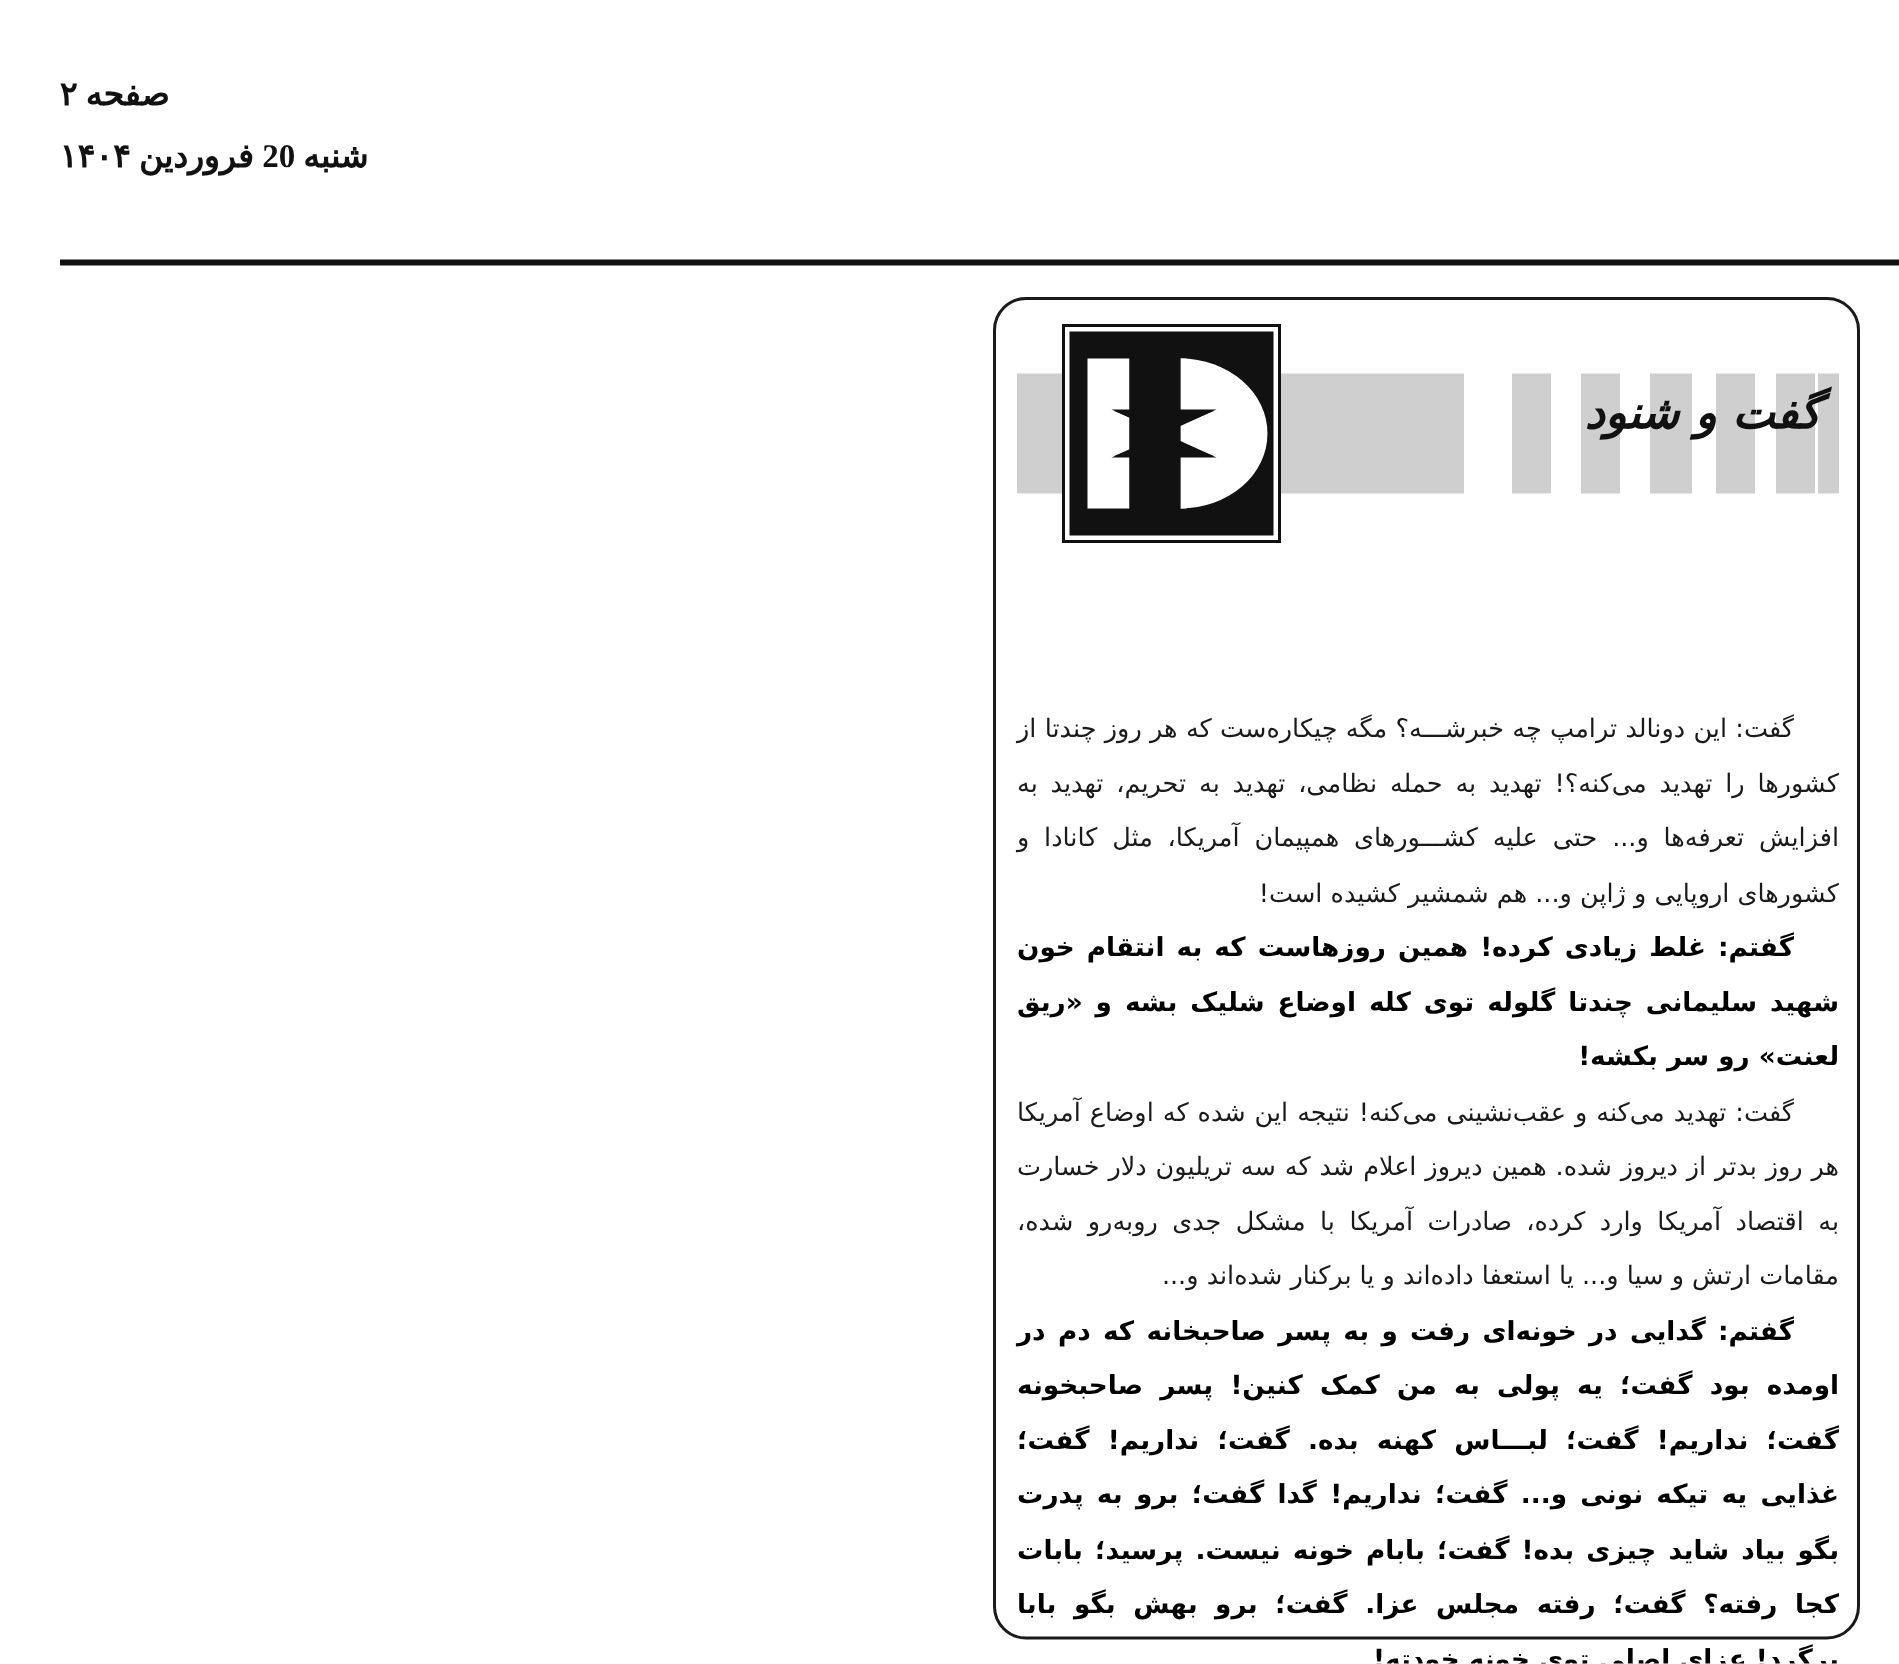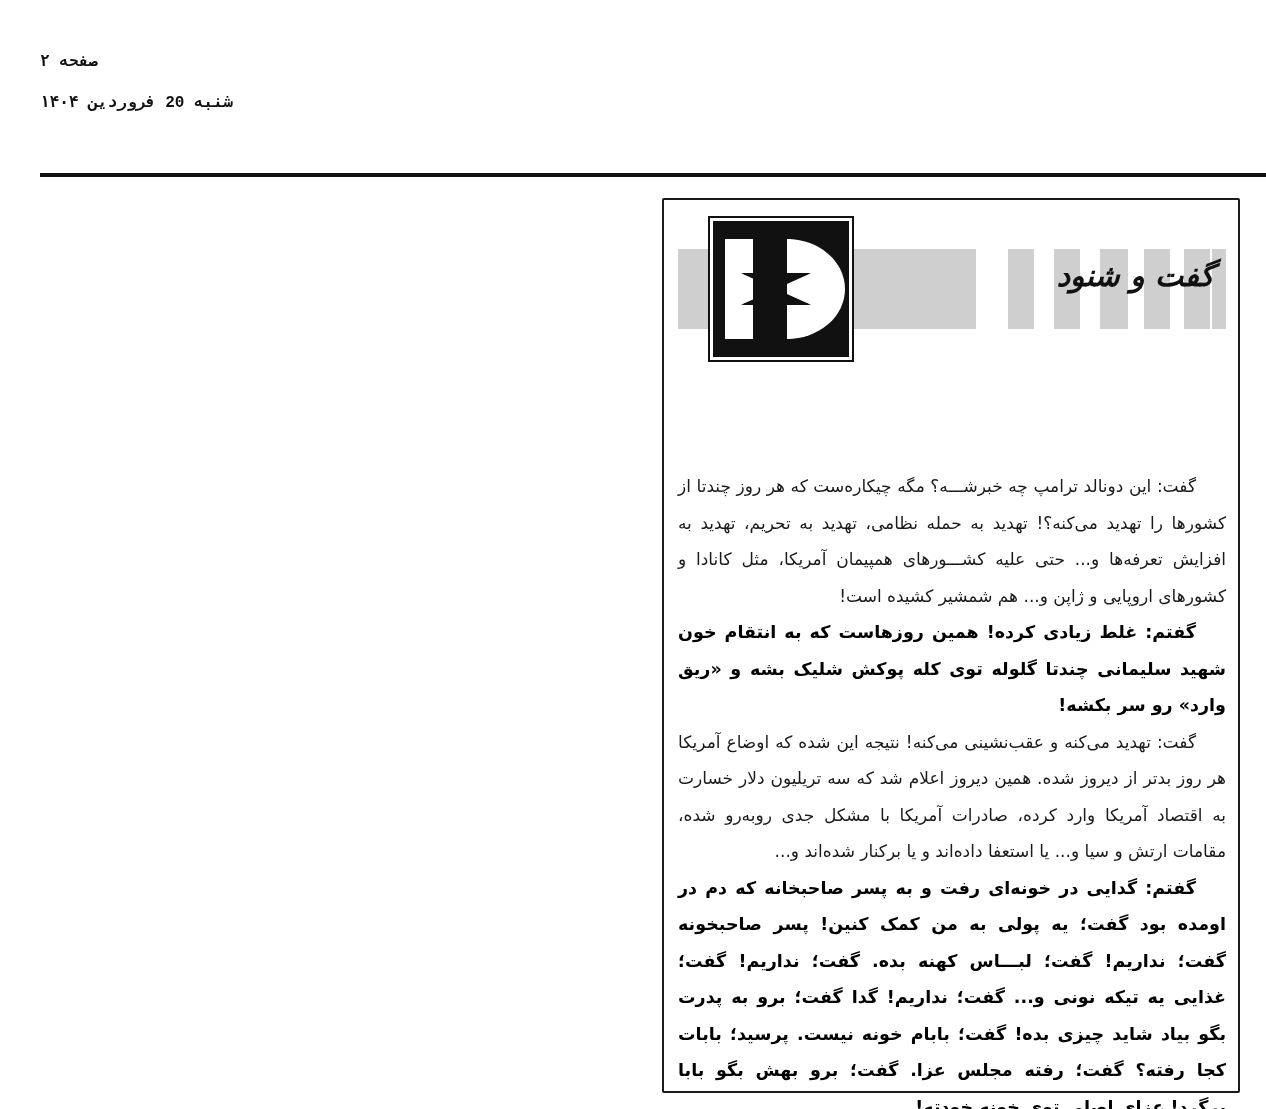--- a/index.html
+++ b/index.html
@@ -1,20 +1,20 @@
 <!DOCTYPE html>
 <html><head>
   <meta charset="utf-8">
   <style>
     html, body { margin: 0; padding: 0; background: #ffffff; }
     body { width: 1266px; height: 1109px; position: relative; overflow: hidden; font-family: "DejaVu Sans", sans-serif; color: #111; }
     .masthead { position: absolute; left: 40px; top: 42px; width: 340px; direction: rtl; text-align: left; }
-    .masthead div { font-family: Liberation Mono, monospace; font-weight: bold; font-size: 16px; line-height: 41px; white-space: nowrap; unicode-bidi: plaintext; }
+    .masthead div { font-family: Liberation Serif, serif; font-weight: bold; font-size: 22px; line-height: 41px; white-space: nowrap; unicode-bidi: plaintext; }
     .rule { position: absolute; left: 40px; top: 173px; width: 1226px; height: 4px; background: #111; }
-    .box { position: absolute; left: 662px; top: 198px; width: 578px; height: 895px; border: 2px solid #1a1a1a; border-radius: 2px; box-sizing: border-box; }
+    .box { position: absolute; left: 662px; top: 198px; width: 578px; height: 895px; border: 2px solid #1a1a1a; border-radius: 22px; box-sizing: border-box; }
     .band { position: absolute; top: 49px; height: 80px; background: #cfcfcf; }
     .logo { position: absolute; left: 44px; top: 16px; width: 146px; height: 146px; background: #fff; border: 2px solid #111; box-sizing: border-box; padding: 3px; }
     .logo-inner { width: 100%; height: 100%; background: #111; position: relative; }
     .logo svg { position: absolute; left: 0; top: 0; }
     .section-title { position: absolute; right: 24px; top: 58px; font-family: "DejaVu Sans", sans-serif; font-weight: bold; font-style: italic; font-size: 30px; direction: rtl; color: #111; }
     .headline { position: absolute; left: 0; right: 0; top: 180px; text-align: center; direction: rtl; font-family: "DejaVu Serif", serif; font-weight: bold; font-size: 46px; color: #000; }
     .body-text { position: absolute; left: 14px; right: 12px; top: 268px; direction: rtl; text-align: justify; font-size: 17px; line-height: 36.5px; color: #1a1a1a; }
     .body-text p { margin: 0; text-indent: 30px; }
     .body-text p.bold { font-weight: bold; font-size: 17.5px; line-height: 36.5px; color: #000; }
   </style>
@@ -51,17 +51,17 @@
         <polygon points="30,83 96,83 63,69" fill="#111"></polygon>
       </svg>
     </div>
   </div>
 
   <div class="section-title">گفت و شنود</div>
 
 
   <div class="body-text">
     <p>گفت: این دونالد ترامپ چه خبرشـــه؟ مگه چیکاره‌ست که هر روز چندتا از کشورها را تهدید می‌کنه؟! تهدید به حمله نظامی، تهدید به تحریم، تهدید به افزایش تعرفه‌ها و... حتی علیه کشـــورهای همپیمان آمریکا، مثل کانادا و کشورهای اروپایی و ژاپن و... هم شمشیر کشیده است!</p>
-    <p class="bold">گفتم: غلط زیادی کرده! همین روزهاست که به انتقام خون شهید سلیمانی چندتا گلوله توی کله پوکش شلیک بشه و «ریق وارد» رو سر بکشه!</p>
+    <p class="bold">گفتم: غلط زیادی کرده! همین روزهاست که به انتقام خون شهید سلیمانی چندتا گلوله توی کله اوضاع شلیک بشه و «ریق لعنت» رو سر بکشه!</p>
     <p>گفت: تهدید می‌کنه و عقب‌نشینی می‌کنه! نتیجه این شده که اوضاع آمریکا هر روز بدتر از دیروز شده. همین دیروز اعلام شد که سه تریلیون دلار خسارت به اقتصاد آمریکا وارد کرده، صادرات آمریکا با مشکل جدی روبه‌رو شده، مقامات ارتش و سیا و... یا استعفا داده‌اند و یا برکنار شده‌اند و...</p>
     <p class="bold">گفتم: گدایی در خونه‌ای رفت و به پسر صاحبخانه که دم در اومده بود گفت؛ یه پولی به من کمک کنین! پسر صاحبخونه گفت؛ نداریم! گفت؛ لبـــاس کهنه بده. گفت؛ نداریم! گفت؛ غذایی یه تیکه نونی و... گفت؛ نداریم! گدا گفت؛ برو به پدرت بگو بیاد شاید چیزی بده! گفت؛ بابام خونه نیست. پرسید؛ بابات کجا رفته؟ گفت؛ رفته مجلس عزا. گفت؛ برو بهش بگو بابا برگرد! عزای اصلی توی خونه خودته!</p>
   </div>
 </div>
 
 </body></html>

